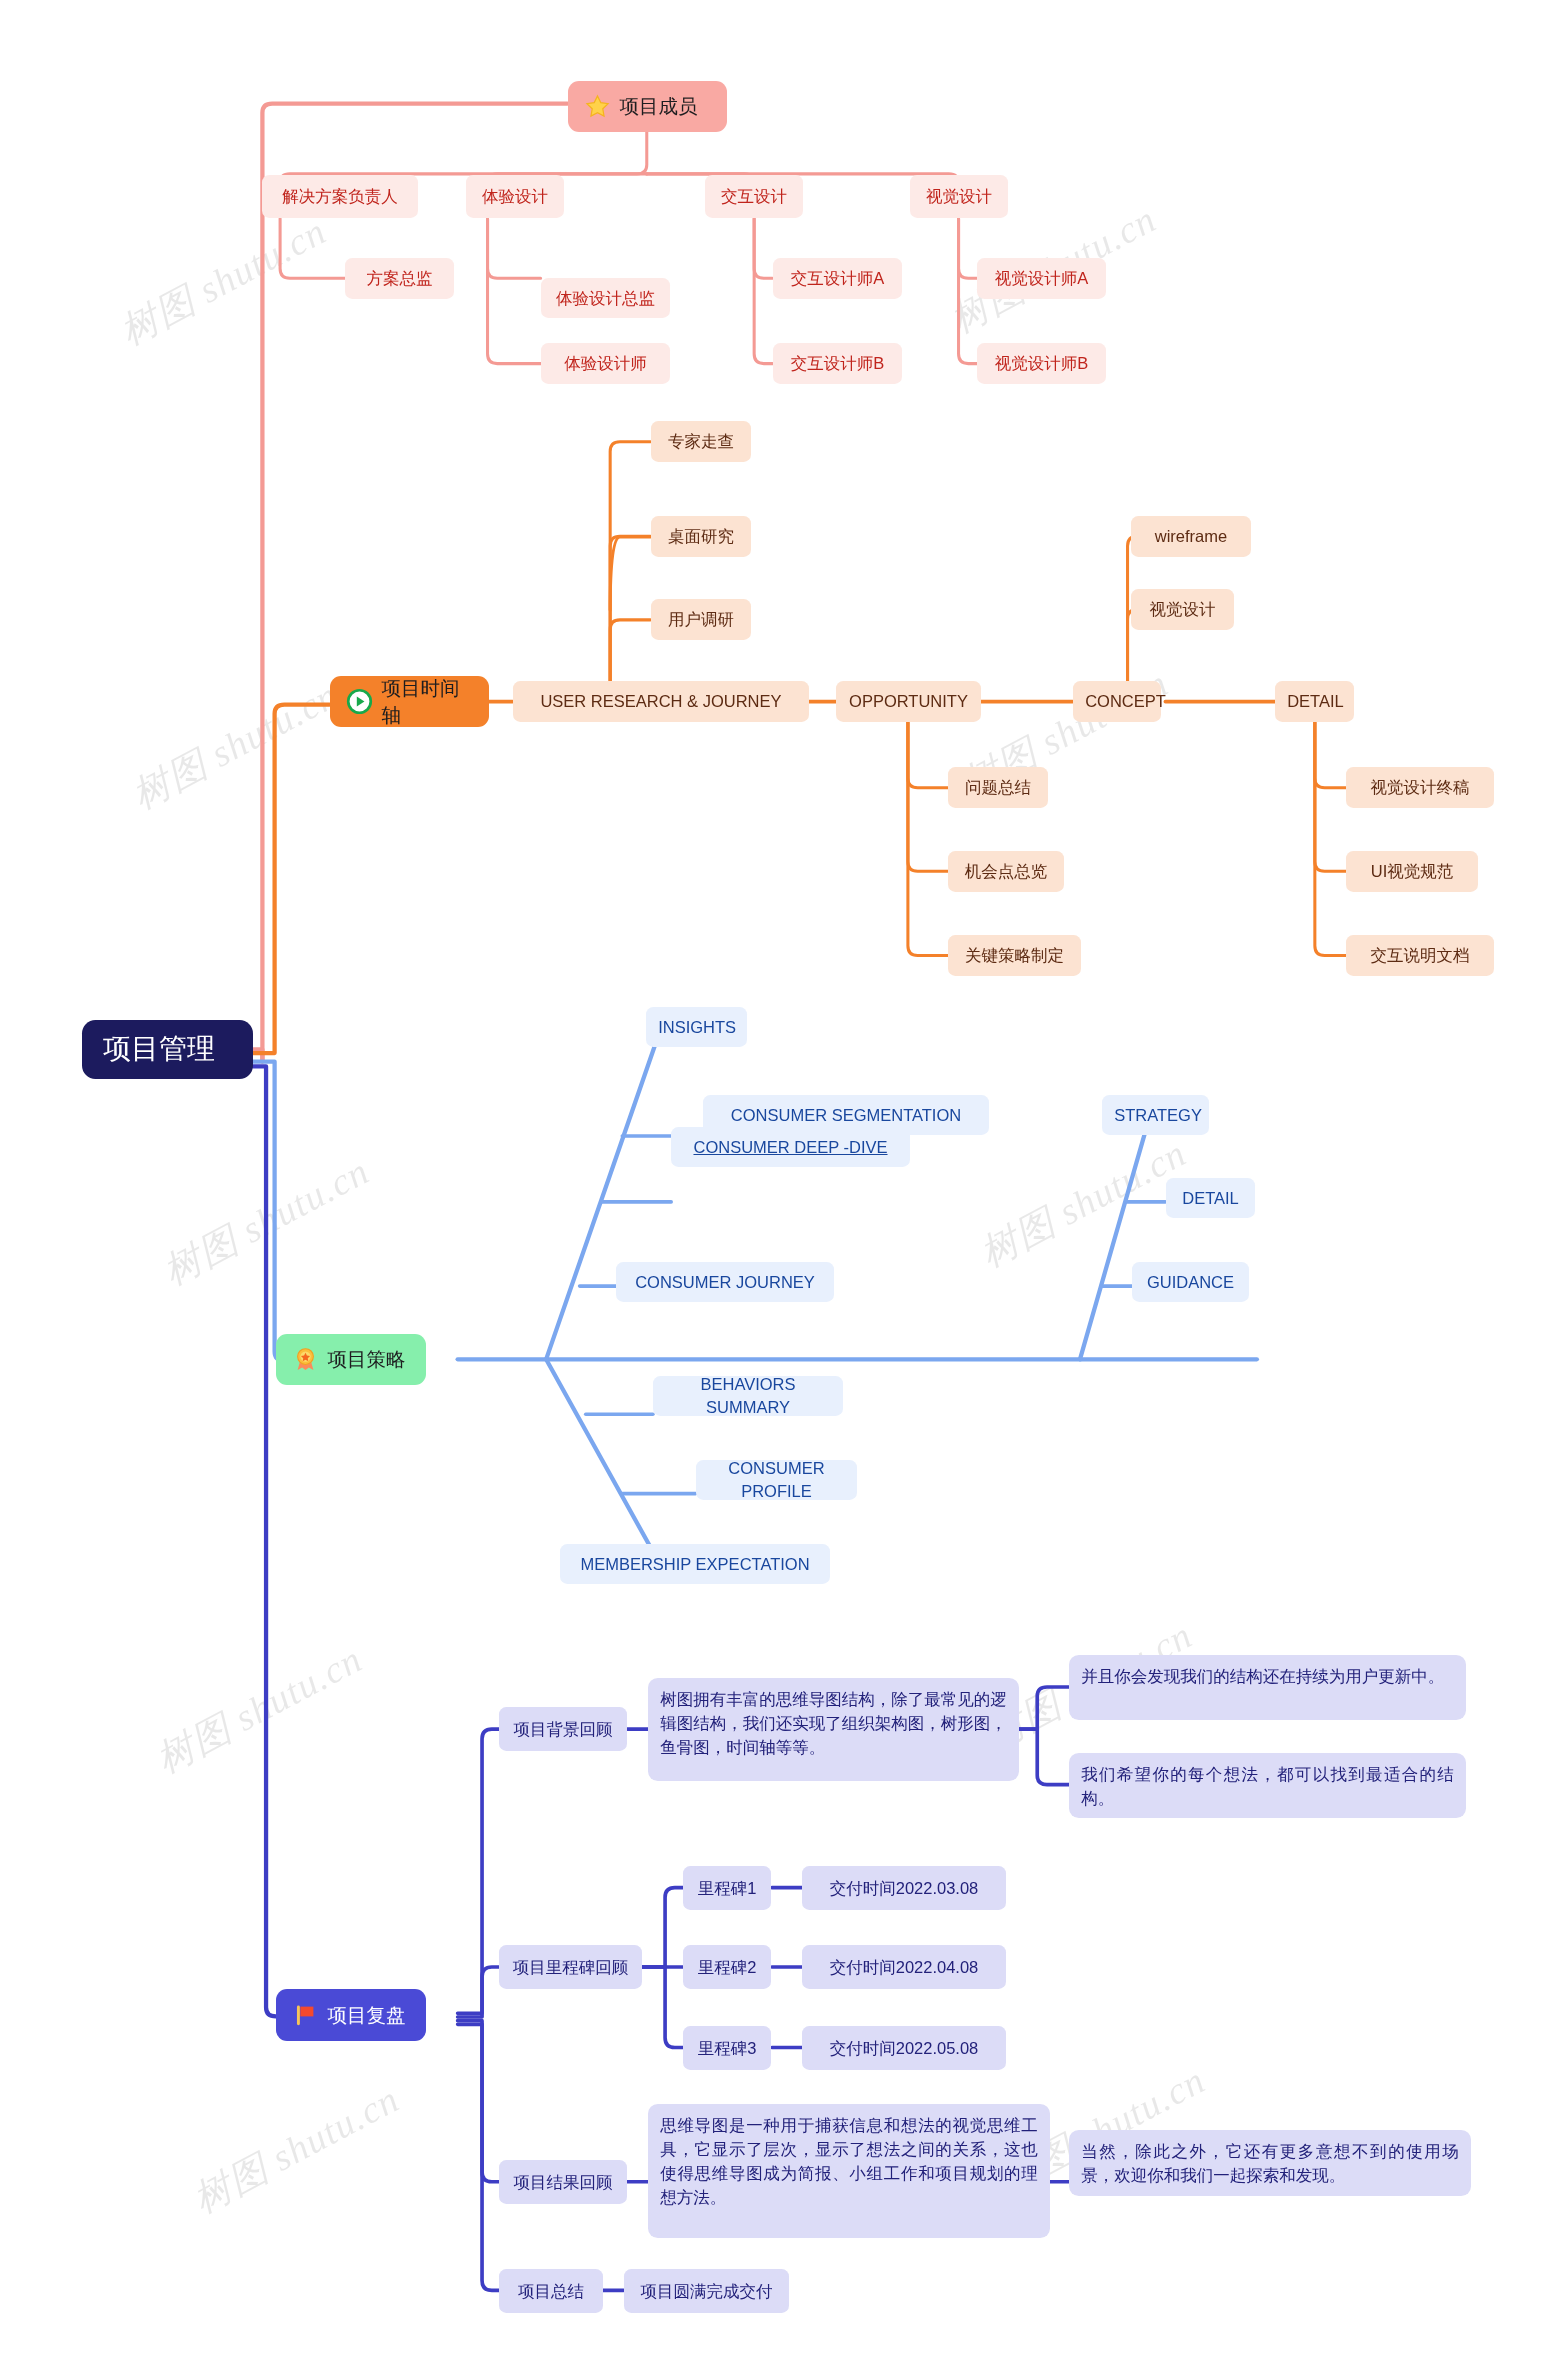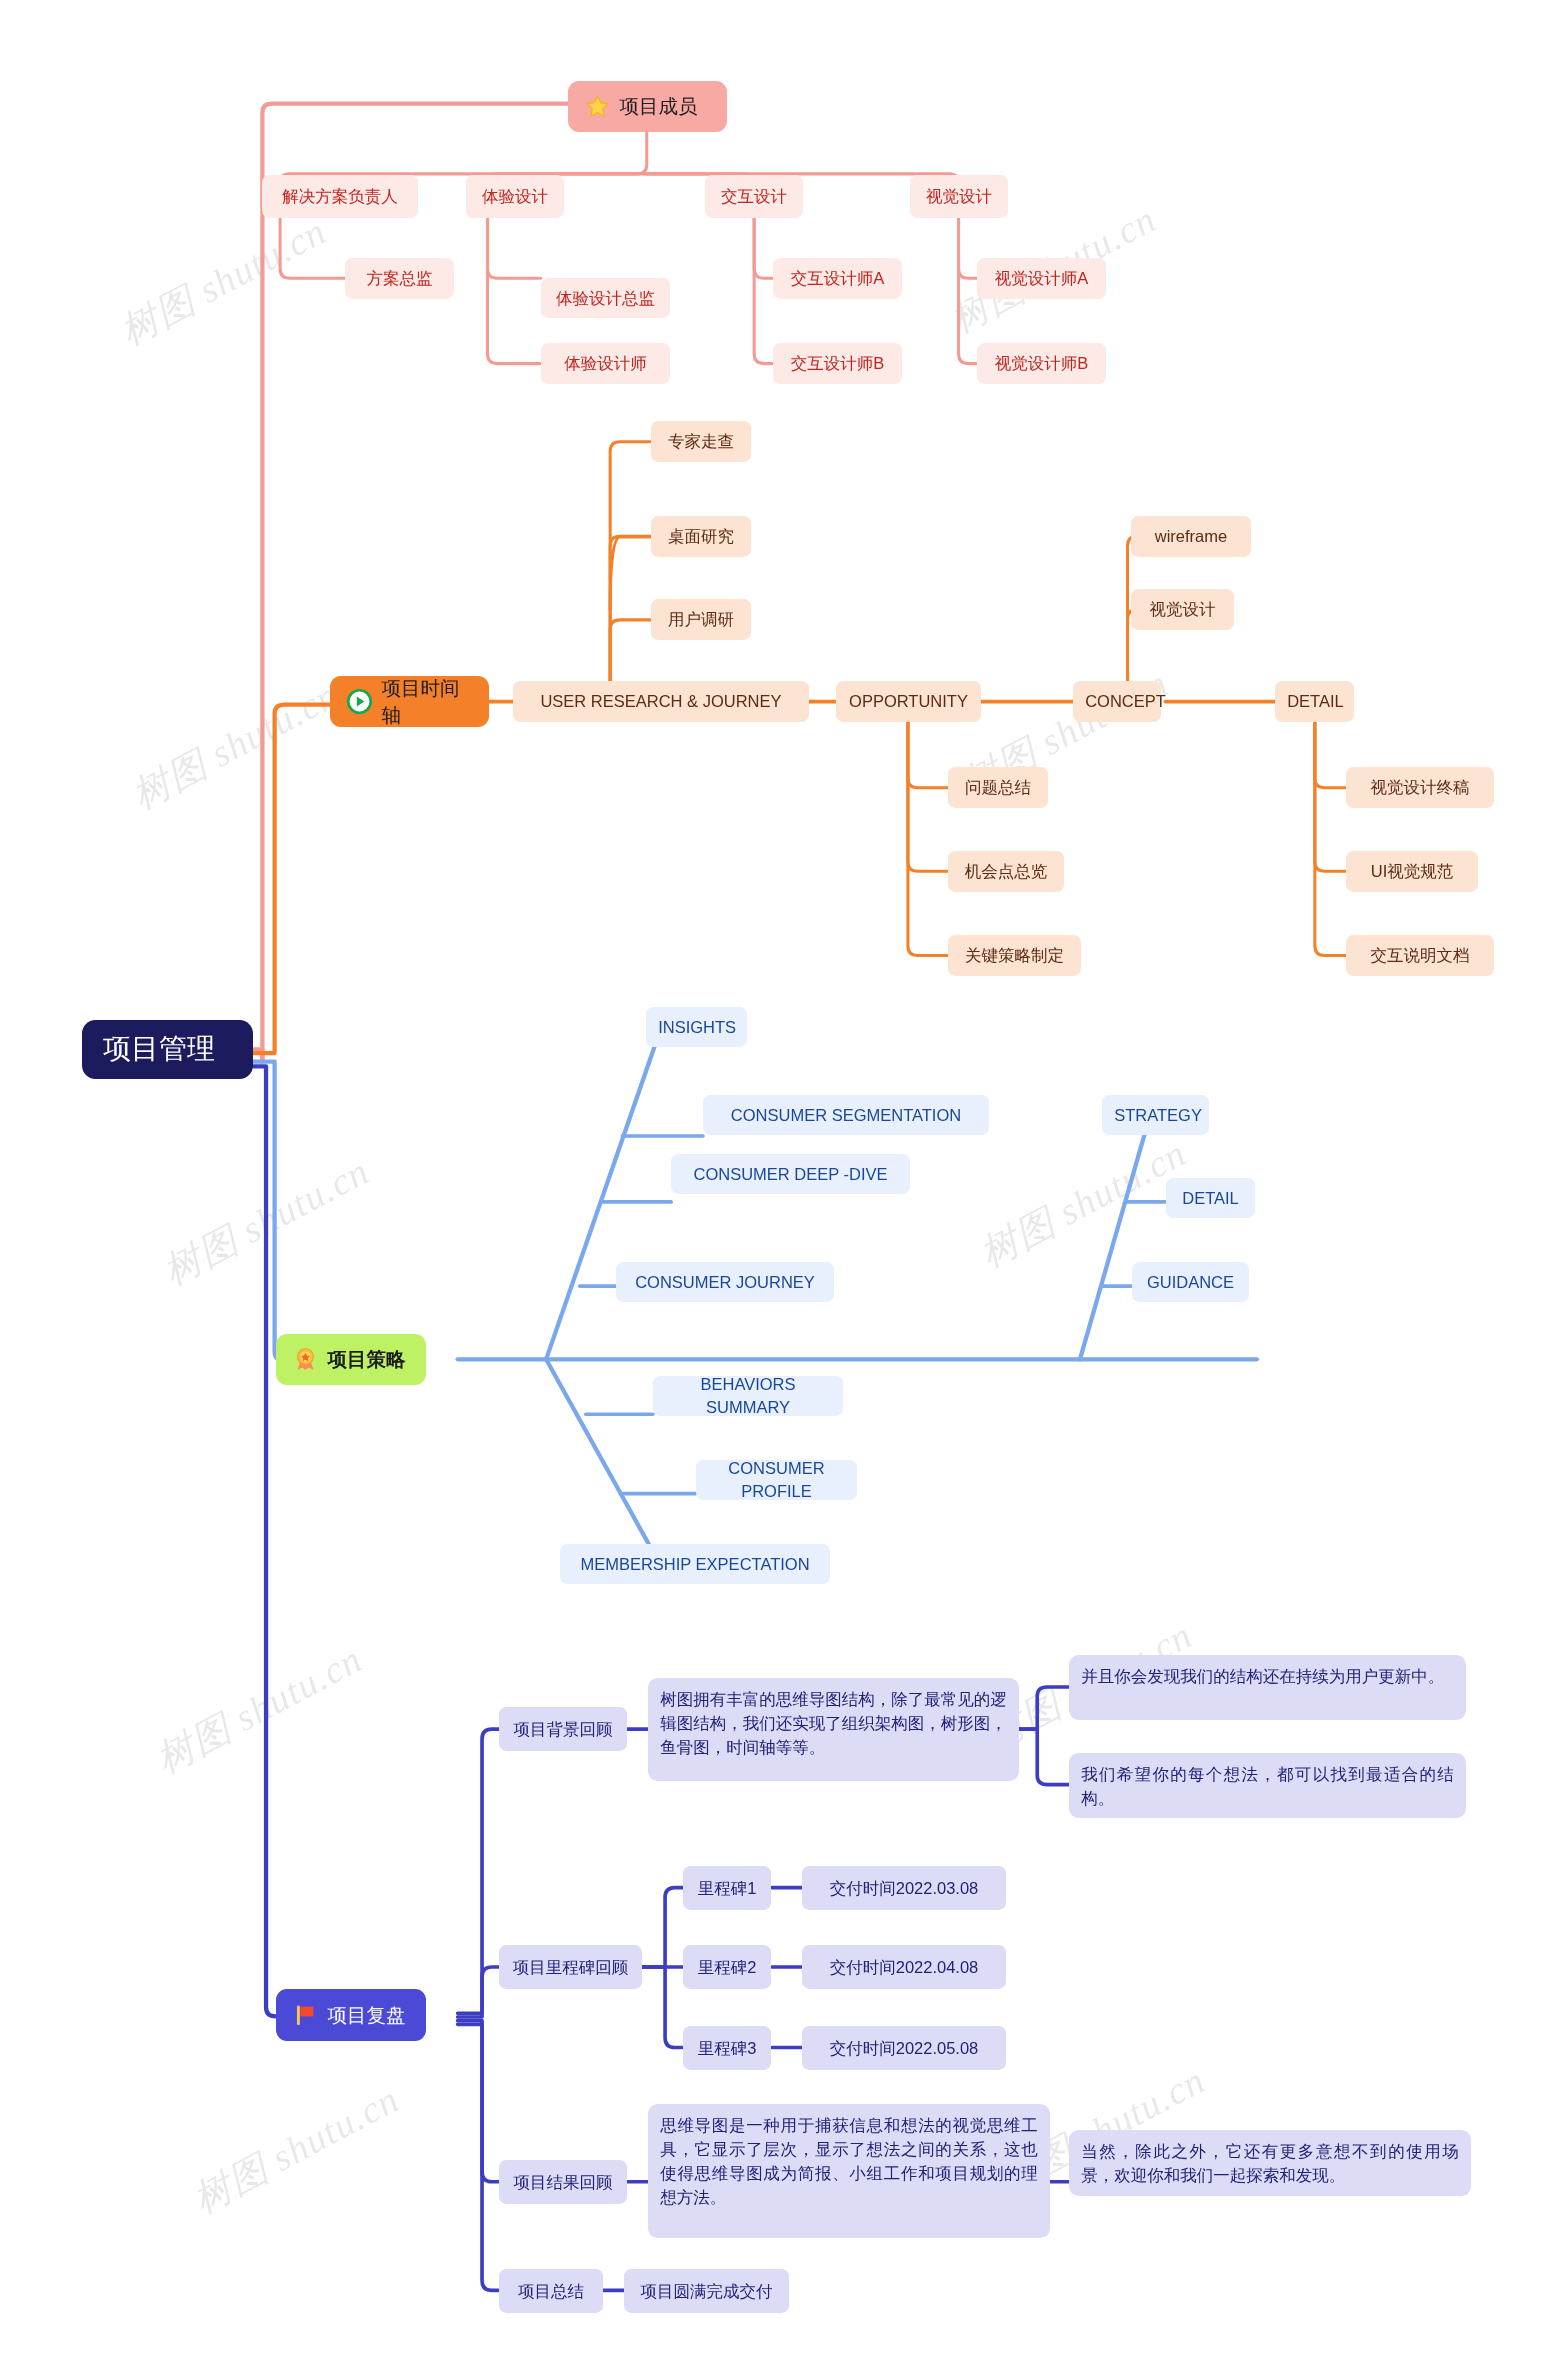--- a/index.html
+++ b/index.html
@@ -21,21 +21,21 @@
   .node .lbl{display:block;width:100%;}
   .root{
     background:#1c1b5e;color:#ffffff;font-size:28px;border-radius:13.4px;
     padding:0 21px;justify-content:flex-start;
   }
   .branch{
     color:#1d1d1f;font-size:19.5px;border-radius:11px;padding:0 16px;gap:8.5px;
   }
   .branch.pink{background:#f9a9a3;}
   .branch.orange{background:#f4812a;}
-  .branch.blue{background:#bef264;font-weight:bold;}
+  .branch.blue{background:#86efac;}
   .branch.violet{background:#4a4ad6;color:#fff;}
   .pk{background:#fdeae7;color:#c0241c;}
   .og{background:#fce3d2;color:#5d2b13;}
   .bl{background:#e8f0fd;color:#19479e;}
   .vi{background:#dcdcf7;color:#22217a;}
   .tn{font-size:16.5px;padding:0 12.2px;justify-content:center;text-align:center;border-radius:7.3px;}
   .para{font-size:16.5px;padding:9.8px 12.2px;align-items:flex-start;border-radius:9.8px;line-height:1.45;text-align:justify;}
   .ico{flex:0 0 auto;display:inline-flex;align-items:center;justify-content:center;}
 </style>
 </head>
@@ -226,21 +226,21 @@
         <path d="M12 5.9l1.25 2.55 2.8.4-2.03 1.98.48 2.79L12 12.3l-2.5 1.32.48-2.79-2.03-1.98 2.8-.4z" fill="#f4671f"></path>
       </svg>
     </span>
     <span class="lbl">项目策略</span>
   </div>
 
   <div class="node bl tn" style="left:646px;top:1007px;width:101px;height:40px;">
     <span class="lbl">INSIGHTS</span></div>
   <div class="node bl tn" style="left:703px;top:1095px;width:286px;height:40px;">
     <span class="lbl">CONSUMER SEGMENTATION</span></div>
-  <div class="node bl tn" style="left:671px;top:1154px;width:239px;height:40px;">
+  <div class="node bl tn" style="left:671px;top:1127px;width:239px;height:40px;text-decoration:underline;">
     <span class="lbl">CONSUMER DEEP -DIVE</span></div>
   <div class="node bl tn" style="left:616px;top:1262px;width:218px;height:40px;">
     <span class="lbl">CONSUMER JOURNEY</span></div>
 
   <div class="node bl tn" style="left:1102px;top:1095px;width:107px;height:40px;">
     <span class="lbl">STRATEGY</span></div>
   <div class="node bl tn" style="left:1166px;top:1178px;width:89px;height:40px;">
     <span class="lbl">DETAIL</span></div>
   <div class="node bl tn" style="left:1132px;top:1262px;width:117px;height:40px;">
     <span class="lbl">GUIDANCE</span></div>

